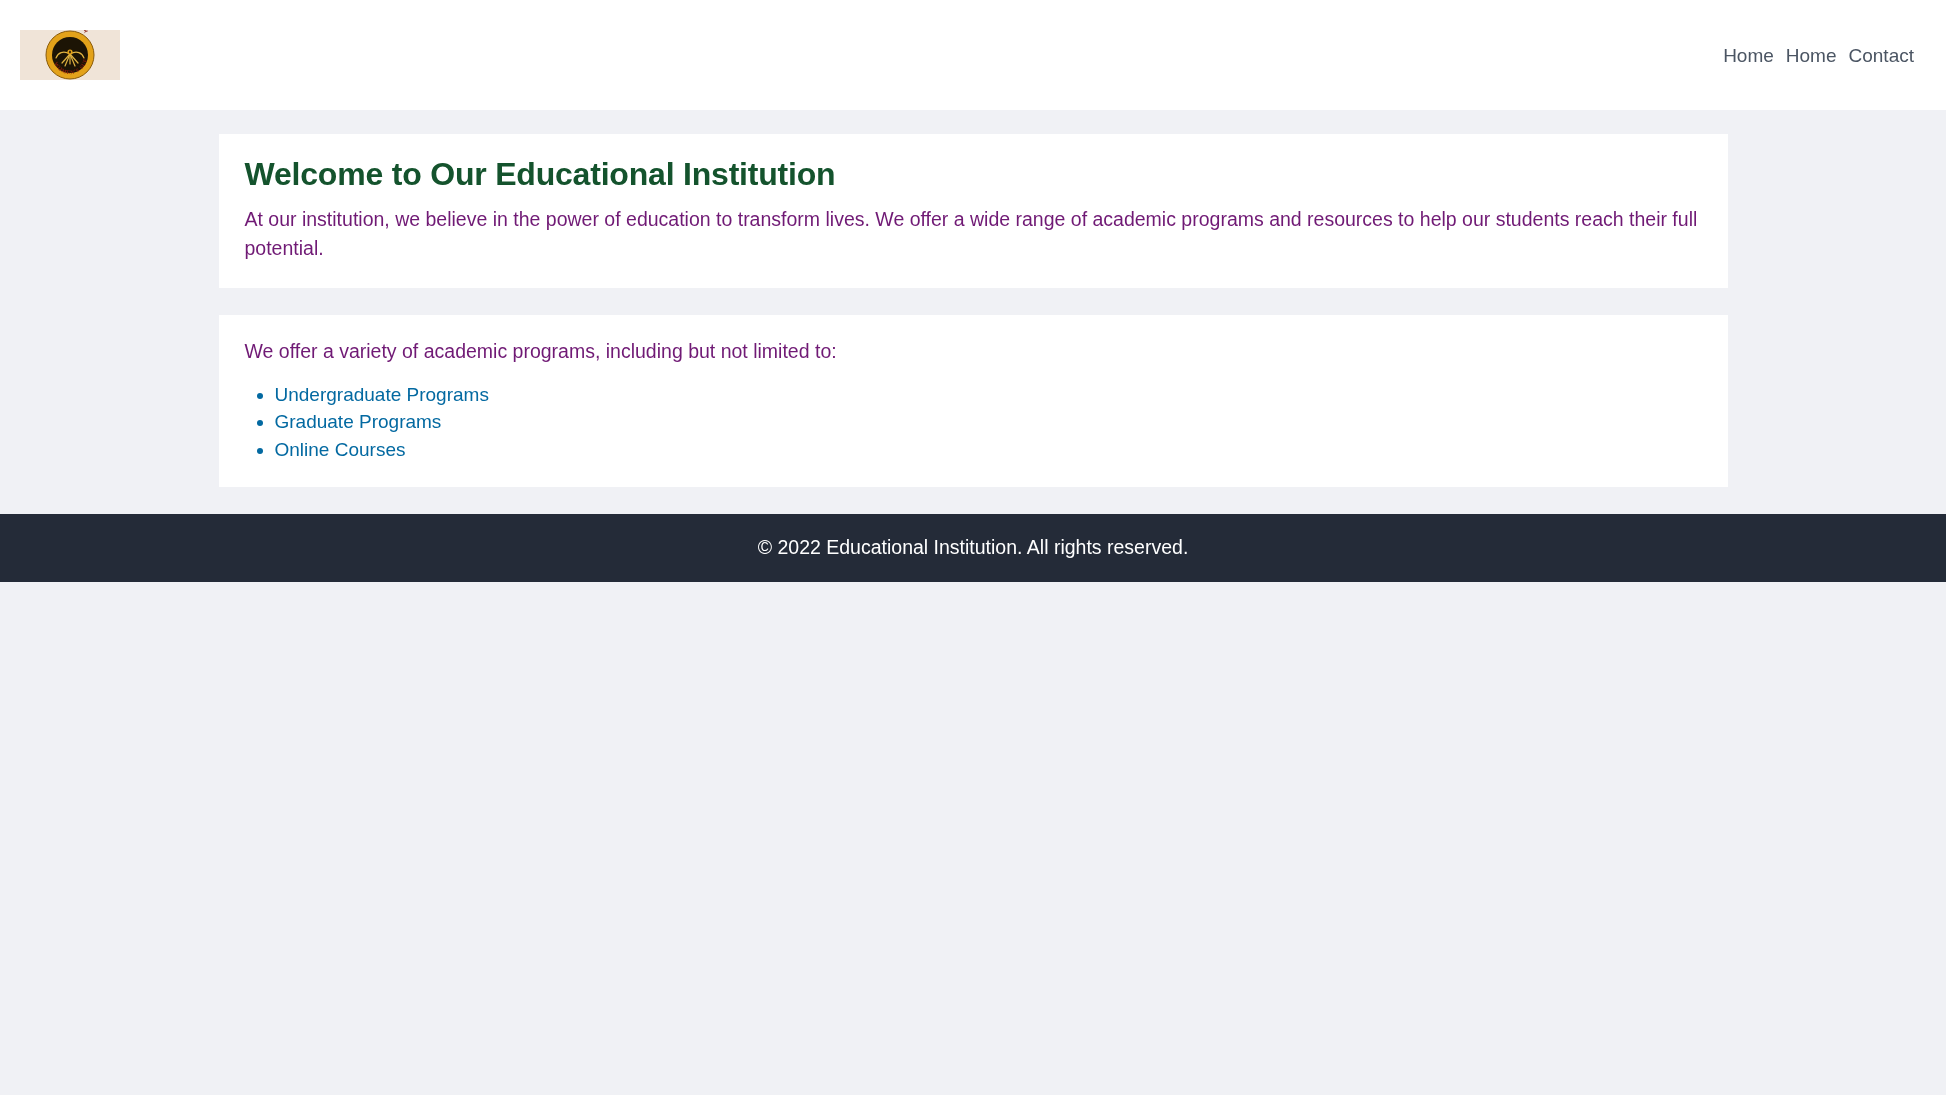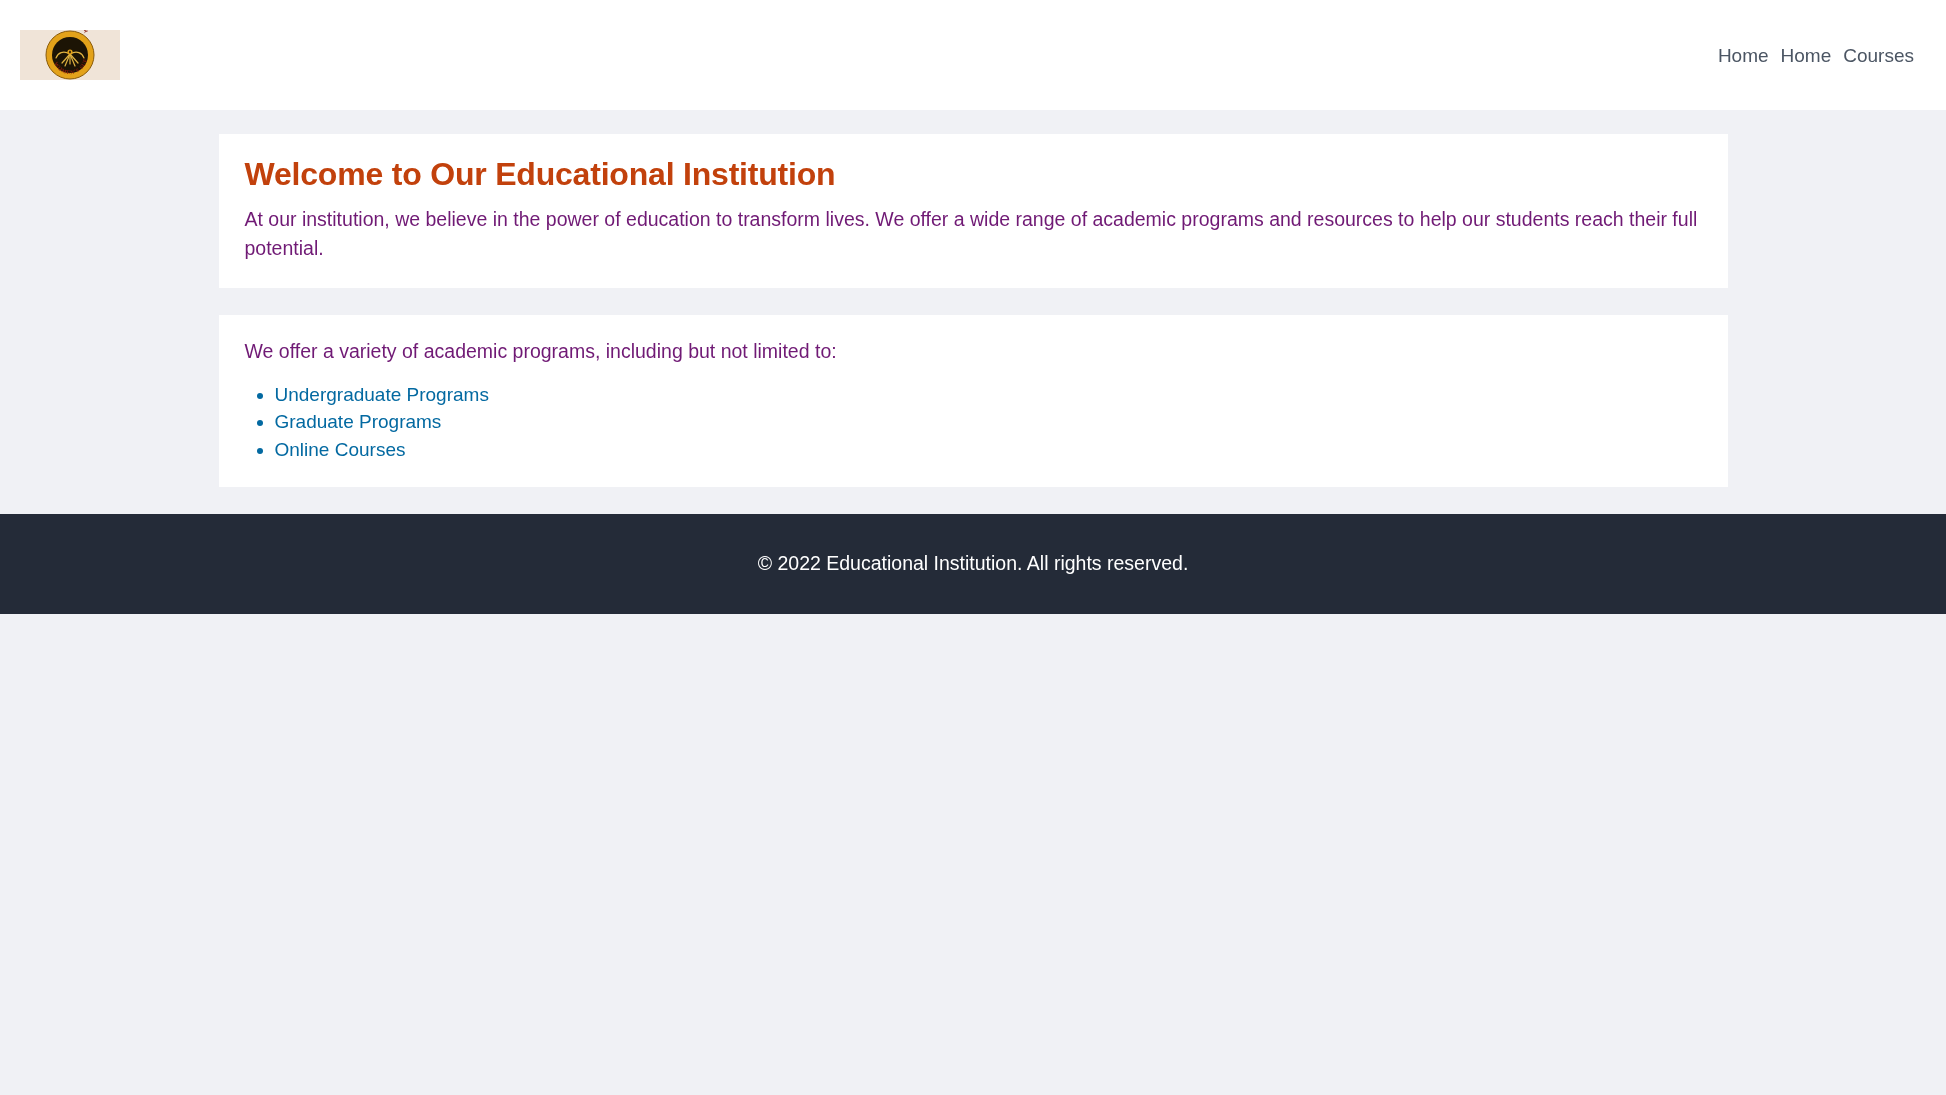--- a/index.html
+++ b/index.html
@@ -70,21 +70,21 @@
     background: #ffffff;
     padding: 22px 26px 24px 26px;
     box-sizing: border-box;
     margin-bottom: 27px;
   }
   .card-title-lg {
     margin: 0 0 12px 0;
     font-size: 32px;
     font-weight: bold;
     line-height: 1.15;
-    color: #c2410c;
+    color: #14532d;
     letter-spacing: -0.2px;
   }
   .card-title-md {
     margin: 0 0 12px 0;
     font-size: 25px;
     font-weight: normal;
     line-height: 1.2;
     color: #0a0a0a;
   }
   .card-text {
@@ -104,21 +104,21 @@
     color: #0369a1;
   }
 
   
   .site-footer {
     background: #242b38;
     padding: 21px 0;
     text-align: center;
   }
   .footer-text {
-    margin: 16px;
+    margin: 0;
     color: #ffffff;
     font-size: 19.5px;
     line-height: 1.3;
   }
 </style>
 </head>
 <body>
 
 <header class="site-header">
 
@@ -147,21 +147,21 @@
         <text font-size="5" font-family="Liberation Serif, serif" font-weight="bold" fill="#8a1a0d" letter-spacing="0.6">
           <textPath href="#arcTop" startOffset="68%">· OR ·</textPath>
         </text>
       </svg>
     </span>
   </div>
 
   <nav class="main-nav">
     <a class="nav-link" href="#">Home</a>
     <a class="nav-link" href="#">Home</a>
-    <a class="nav-link" href="#">Courses</a>
+    <a class="nav-link" href="#">Contact</a>
   </nav>
 
 </header>
 
 <main class="page-main">
 
   <section class="card">
     <h1 class="card-title-lg">Welcome to Our Educational Institution</h1>
     <p class="card-text">At our institution, we believe in the power of education to transform lives. We offer a wide range of academic programs and resources to help our students reach their full potential.</p>
   </section>

